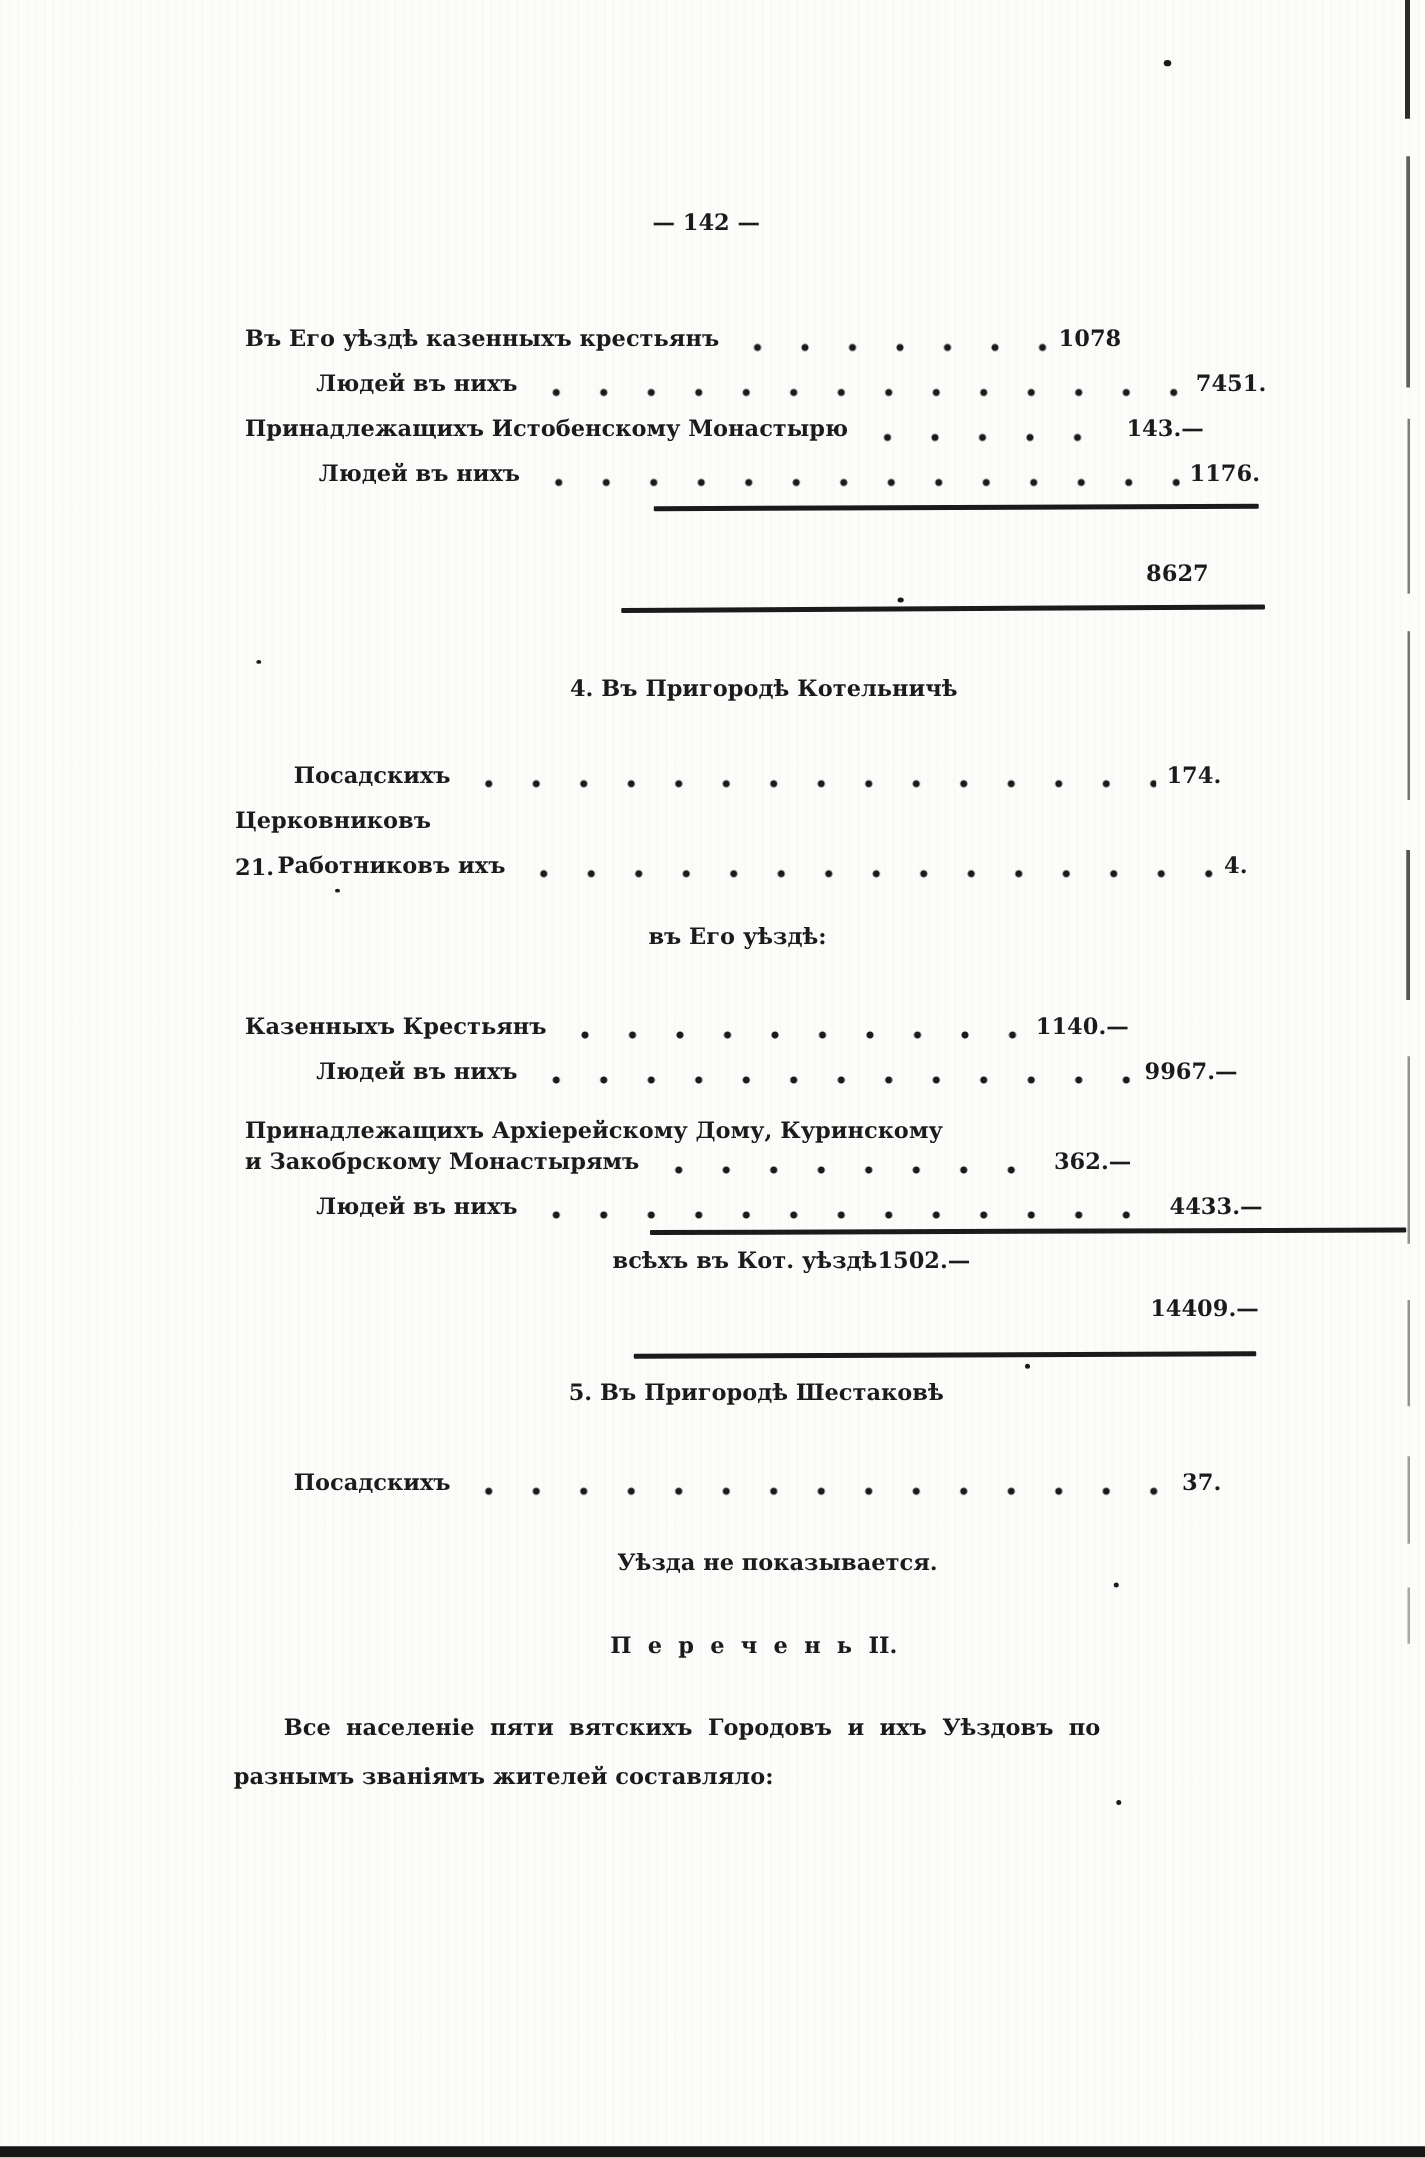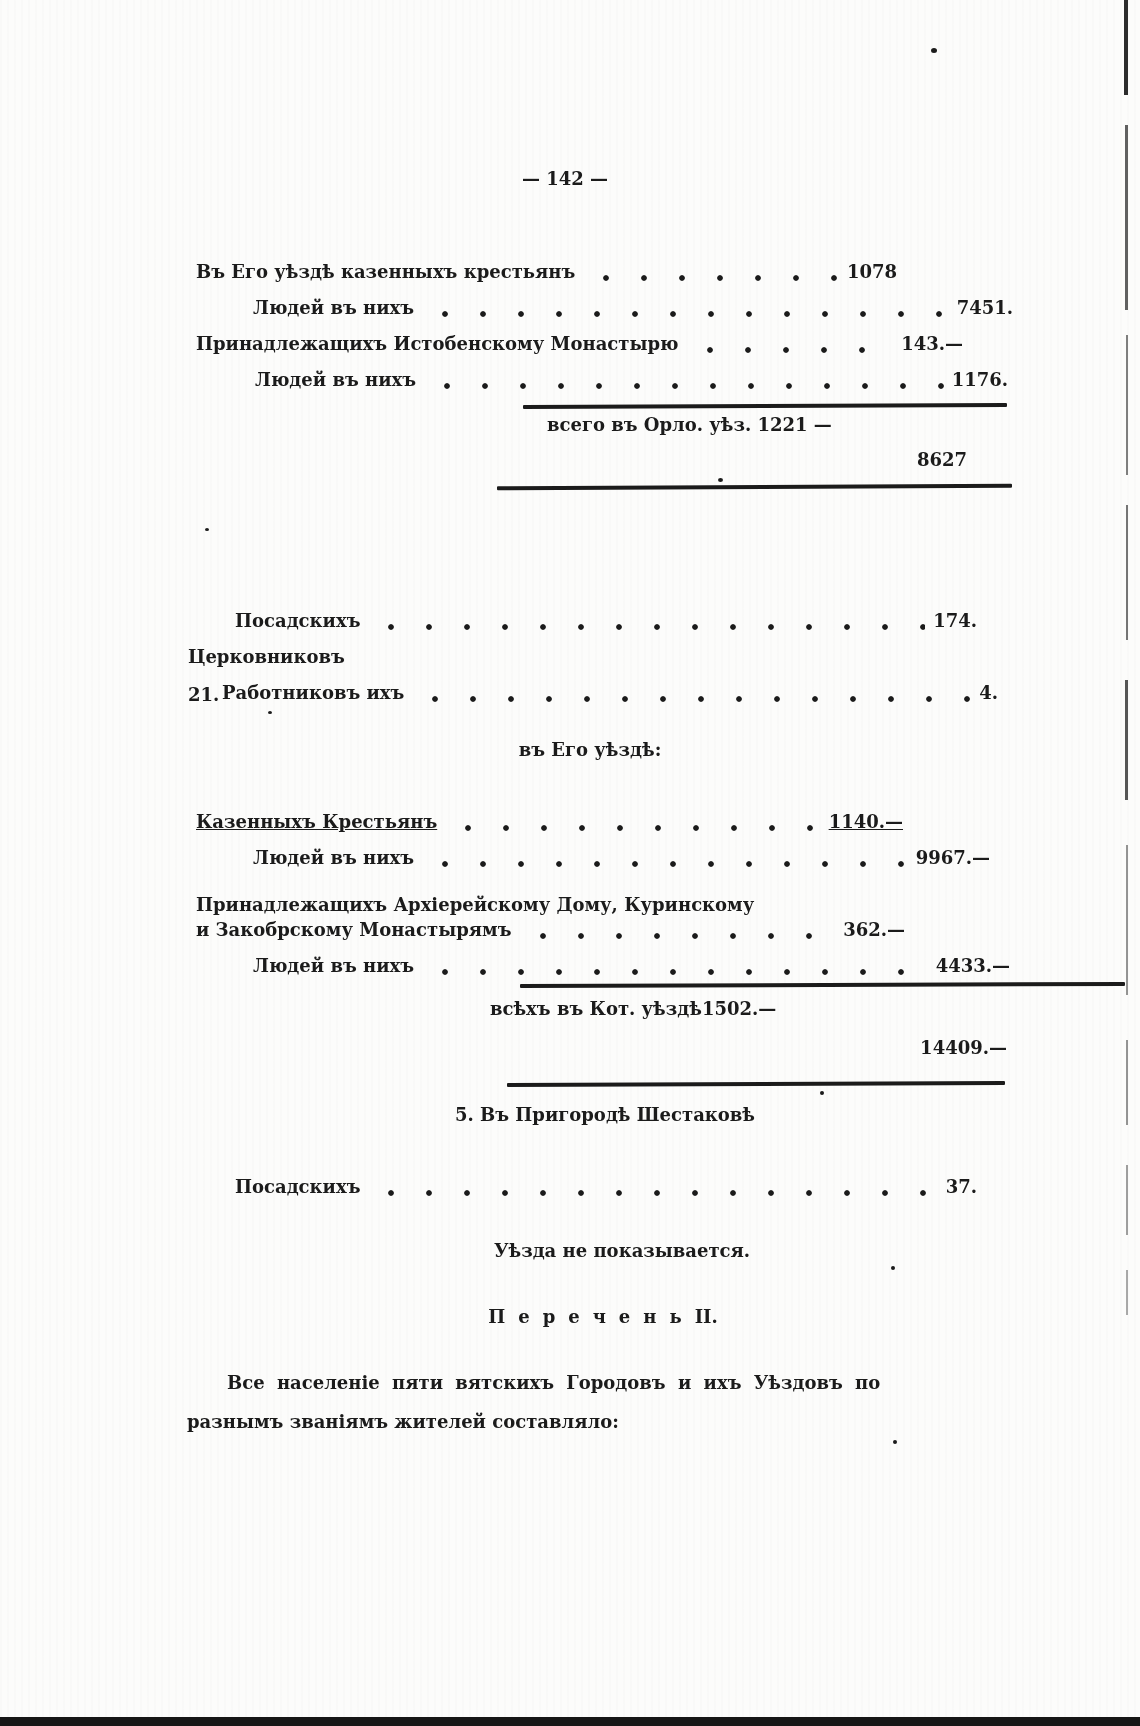--- a/index.html
+++ b/index.html
@@ -58,44 +58,44 @@
     <span class="leader"></span>
     <span class="val">143.—</span>
   </div>
   <div class="row" style="left:255px;top:364px;width:753px;">
     <span>Людей въ нихъ</span>
     <span class="leader"></span>
     <span class="val">1176.</span>
   </div>
 
   <div class="rule" style="left:523px;top:404px;width:484px;transform:rotate(-0.25deg);"></div>
-  <div class="abs" style="left:547px;top:414px;">всего въ Орло. уѣз. 1221 —</div>
   <div class="abs" style="right:173px;top:449px;">8627</div>
   <div class="rule" style="left:497px;top:485px;width:515px;transform:rotate(-0.3deg);"></div>
 
+  <div class="center" style="left:611px;top:541px;">4. Въ Пригородѣ Котельничѣ</div>
 
   <div class="row" style="left:235px;top:605px;width:742px;">
     <span>Посадскихъ</span>
     <span class="leader"></span>
     <span class="val">174.</span>
   </div>
   <div class="row" style="left:188px;top:641px;width:781px;flex-direction:column;">
     <span>Церковниковъ</span>
     <span class="leader"></span>
     <span class="val">21.</span>
   </div>
   <div class="row" style="left:196px;top:677px;width:776px;margin-left:26px;">
     <span>Работниковъ ихъ</span>
     <span class="leader"></span>
     <span class="val">4.</span>
   </div>
 
   <div class="center" style="left:590px;top:739px;">въ Его уѣздѣ:</div>
 
-  <div class="row" style="left:196px;top:806px;width:707px;text-decoration:underline;">
+  <div class="row" style="left:196px;top:806px;width:707px;">
     <span>Казенныхъ Крестьянъ</span>
     <span class="leader"></span>
     <span class="val">1140.—</span>
   </div>
   <div class="row" style="left:253px;top:842px;width:737px;">
     <span>Людей въ нихъ</span>
     <span class="leader"></span>
     <span class="val">9967.—</span>
   </div>
   <div class="row" style="left:196px;top:878px;margin-top:11px;">

